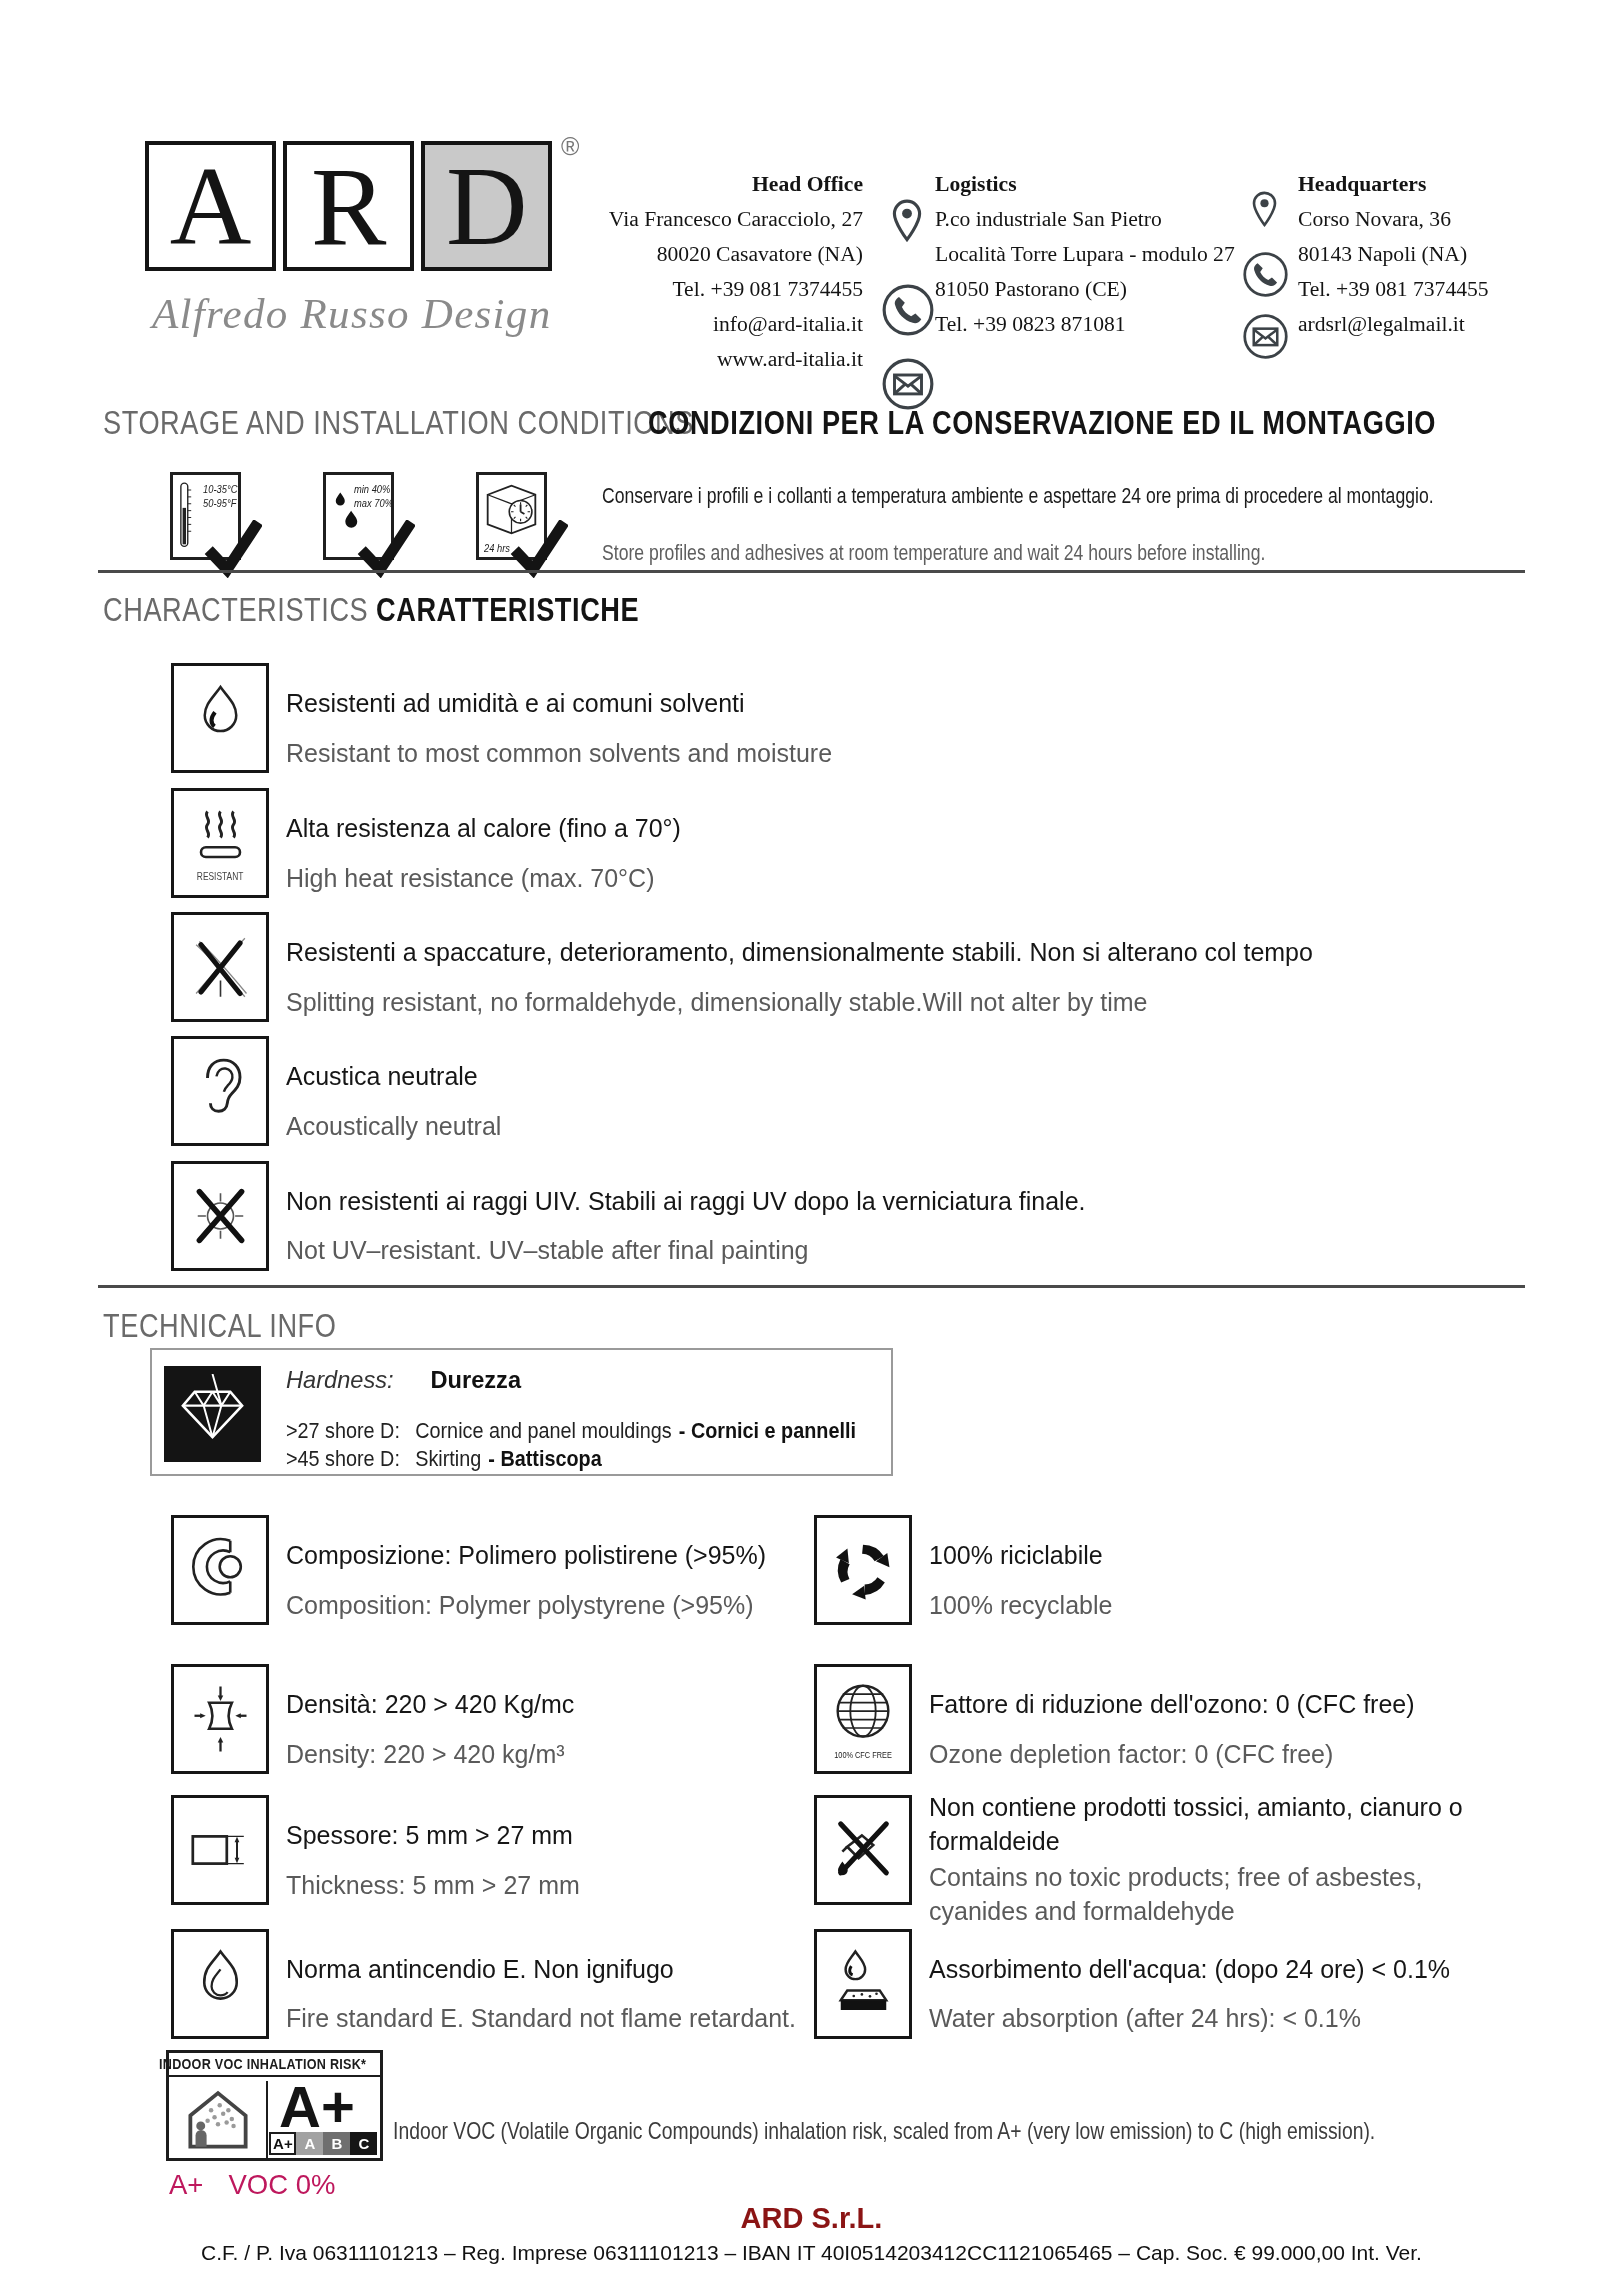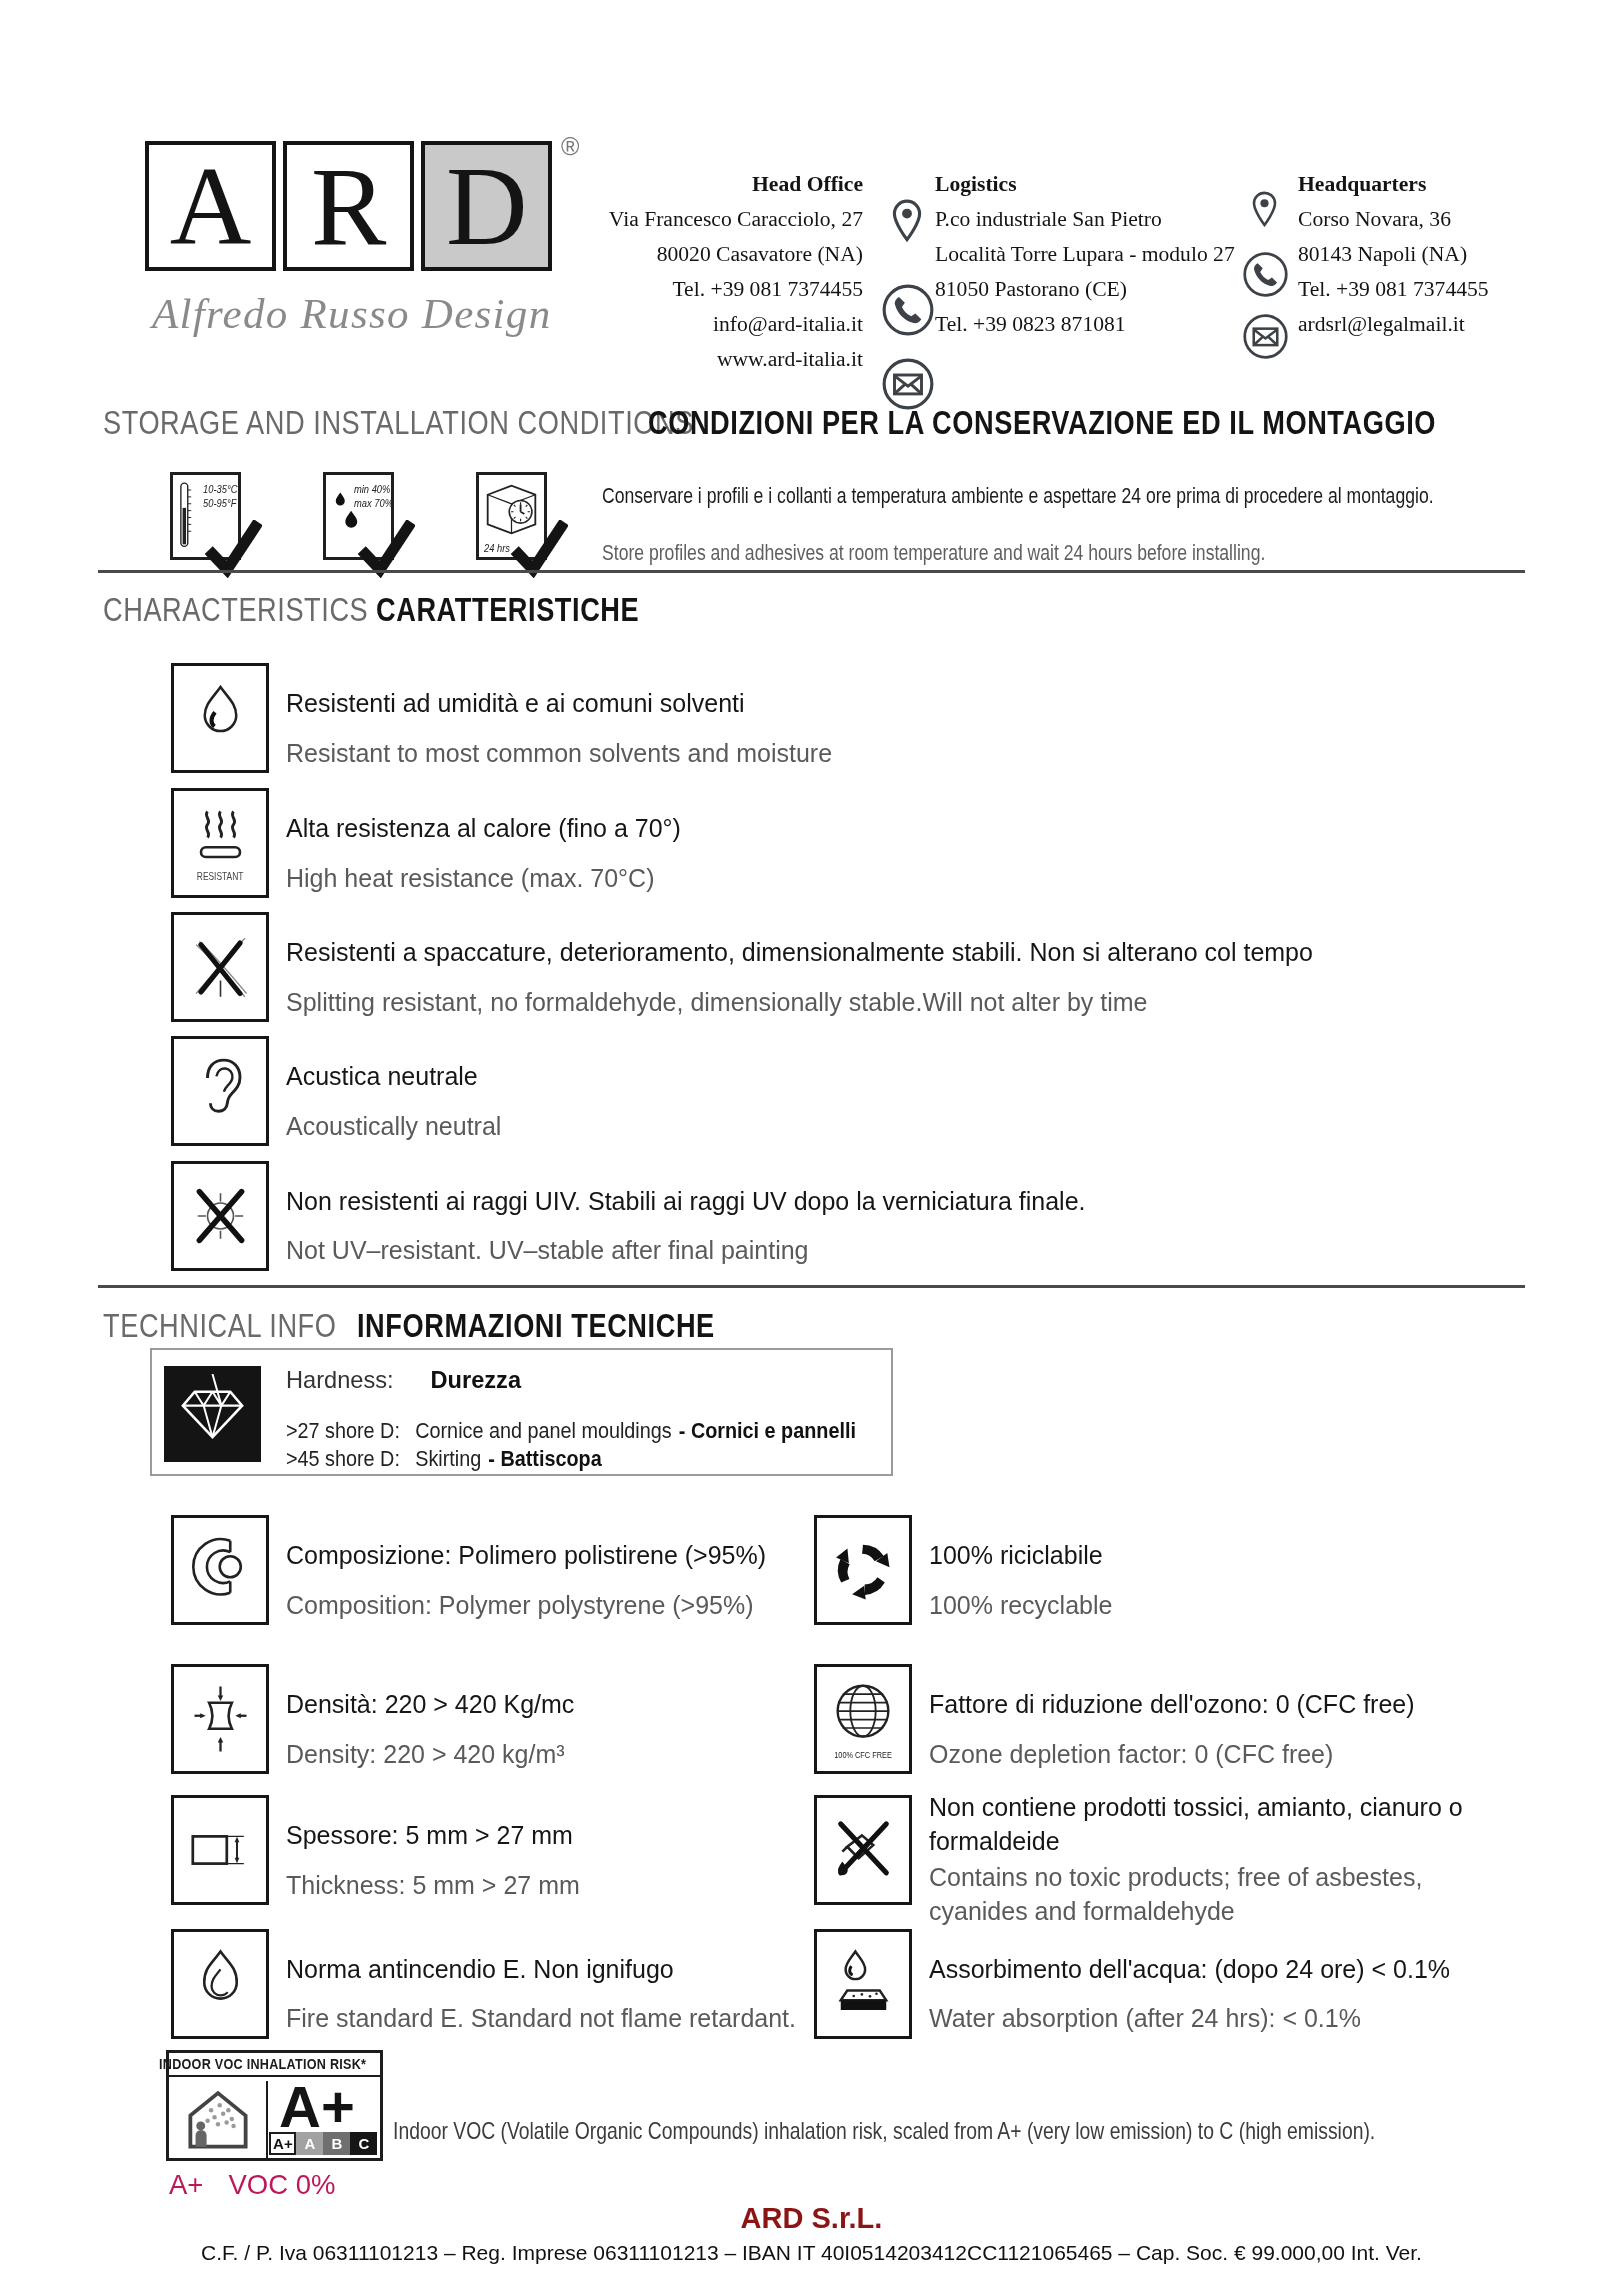--- a/index.html
+++ b/index.html
@@ -224,32 +224,31 @@
         </g>
         <path d="M7 9 L33 39 M33 9 L7 39" stroke="#111" stroke-width="3.4" stroke-linecap="round"></path>
       </svg>
   </div>
   <div class="it-line" style="left:286px;top:1187px;">Non resistenti ai raggi UIV. Stabili ai raggi UV dopo la verniciatura finale.</div>
   <div class="en-line" style="left:286px;top:1236px;">Not UV–resistant. UV–stable after final painting</div>
 
   <div class="rule" style="top:1285px;"></div>
 
   <div class="abs" style="left:103px;top:1306px;"><span class="sec-en cx80">TECHNICAL INFO</span></div>
-  <div class="abs" style="left:357px;top:1306px;"><span class="sec-it cx80">INFORMAZIONI TECNICHE</span></div>
 
   <div class="abs" style="left:150px;top:1348px;width:743px;height:128px;border:2px solid #9a9a9a;box-sizing:border-box;background:#fff;">
     <div class="tile" style="left:11.8px;top:15.7px;width:97px;height:96px;">
       <svg width="79" height="79" viewBox="0 0 40 40">
           <path d="M11 9h18l6 7-15 16-15-16z" fill="none" stroke="#fff" stroke-width="1.3"></path>
           <path d="M5 16h30" stroke="#fff" stroke-width="1.1"></path>
           <path d="M11 9l4.5 7M29 9l-4.5 7M20 9l-4.5 7M20 9l4.5 7M15.5 16l4.5 16M24.5 16l-4.5-16M24.5 16l-4.5 16" fill="none" stroke="#fff" stroke-width="1"></path>
         </svg>
     </div>
     <div class="abs nw" style="left:134px;top:17px;font-size:23.6px;">
-      <span style="color:#333;">Hardness:</span><span style="font-weight:bold;color:#111;margin-left:37px;">Durezza</span>
+      <span style="color:#333;font-style:italic;">Hardness:</span><span style="font-weight:bold;color:#111;margin-left:37px;">Durezza</span>
     </div>
     <div class="abs" style="left:134px;top:68px;font-size:22px;">
       <span class="cx90"><span style="color:#222;">&gt;27 shore D:</span><span style="color:#222;margin-left:17px;">Cornice and panel mouldings</span><span style="color:#111;font-weight:bold;margin-left:7.9px;">- Cornici e pannelli</span></span>
     </div>
     <div class="abs" style="left:134px;top:96px;font-size:22px;">
       <span class="cx90"><span style="color:#222;">&gt;45 shore D:</span><span style="color:#222;margin-left:17px;">Skirting</span><span style="color:#111;font-weight:bold;margin-left:7.9px;">- Battiscopa</span></span>
     </div>
   </div>
 
   <div class="grid-box" style="left:171px;top:1515px;">

